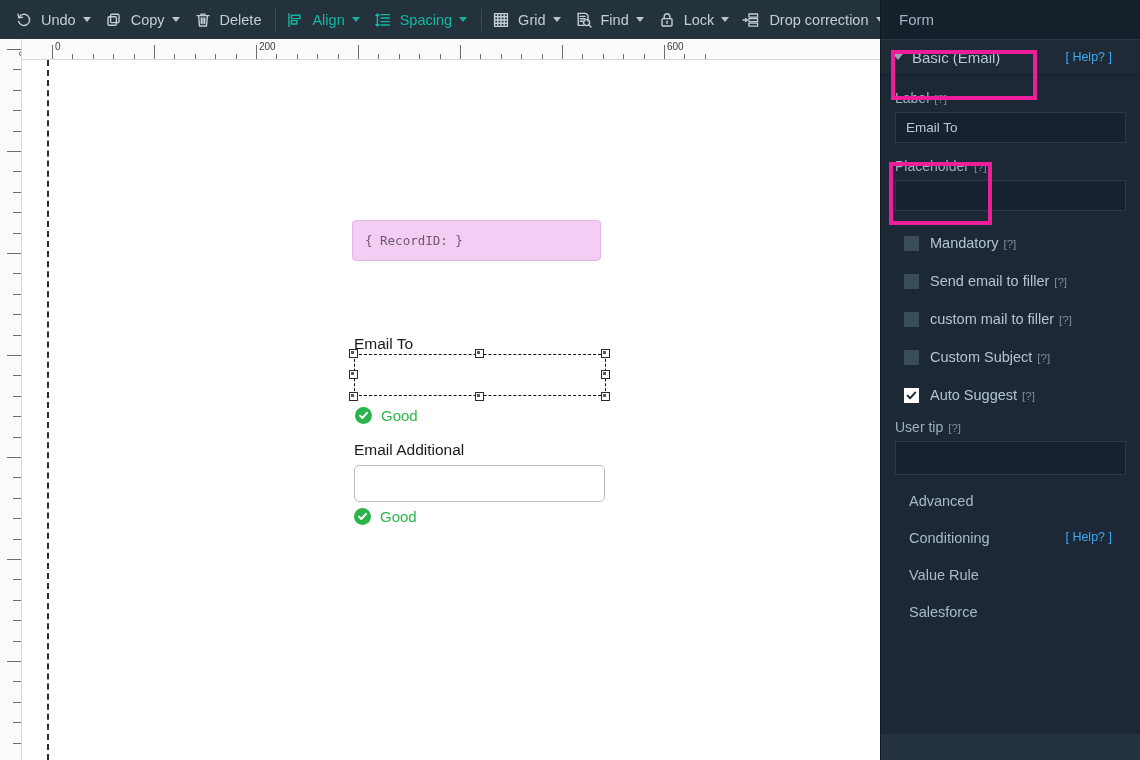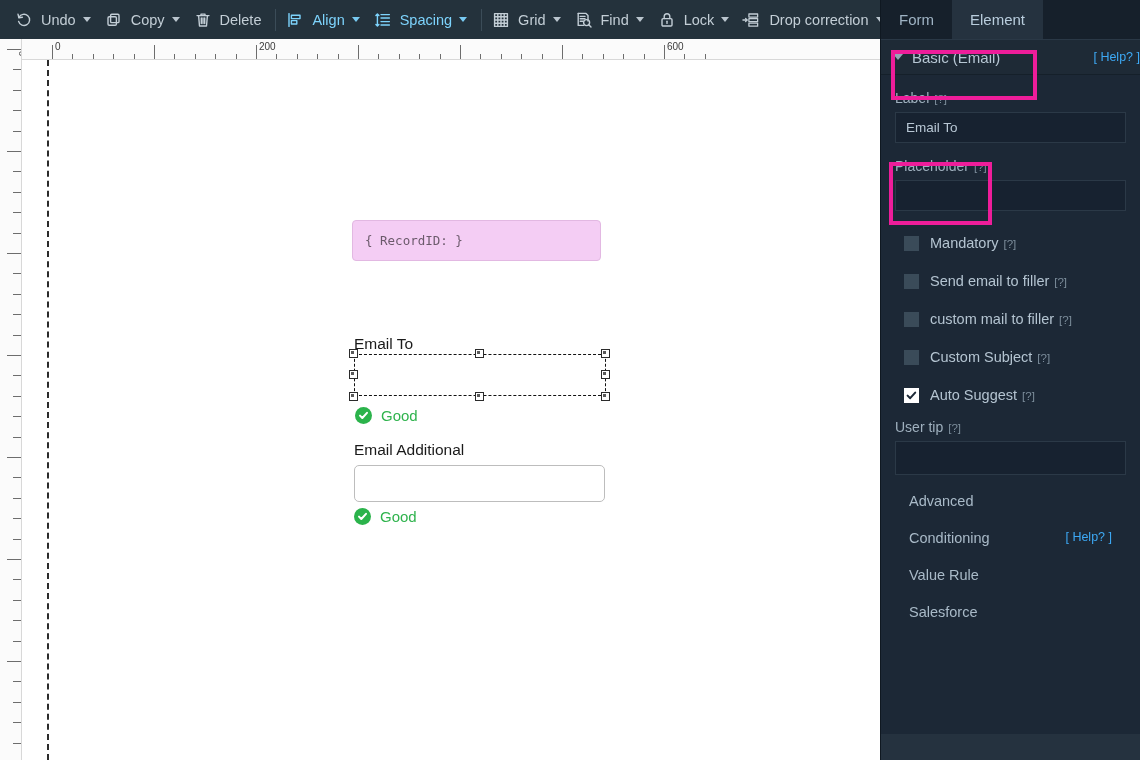--- a/index.html
+++ b/index.html
@@ -29,21 +29,21 @@
   .tb-item {
     display: flex;
     align-items: center;
     height: 30px;
     padding: 0 9px 0 4px;
     color: #c3ced6;
     font-size: 14.5px;
     cursor: pointer;
     white-space: nowrap;
   }
-  .tb-item.disabled { color: #7dd3fc; cursor: default; }
+  .tb-item.disabled { color: #14b8a6; cursor: default; }
   .tb-item .ico {
     width: 20px; height: 20px;
     margin-right: 7px;
     display: inline-flex;
     align-items: center;
     justify-content: center;
     flex: 0 0 20px;
   }
   .tb-item .ico svg { display: block; }
   .caret {
@@ -266,21 +266,21 @@
     color: #8fa3b3;
   }
   .section-head {
     height: 36px;
     flex: 0 0 36px;
     background: #1e2a36;
     border-top: 1px solid #2a3846;
     border-bottom: 1px solid #15202a;
     display: flex;
     align-items: center;
-    padding: 0 0 0 12px;
+    padding: 0 28px 0 12px;
     cursor: pointer;
   }
   .section-head .tri-d {
     width: 0; height: 0;
     border-left: 5px solid transparent;
     border-right: 5px solid transparent;
     border-top: 6px solid #93a6b5;
     margin-right: 9px;
     flex: 0 0 auto;
   }
@@ -611,23 +611,20 @@
       </div>
     </div>
   </div>
 
   <div class="panel">
 
     <div class="panel-tabs">
       <div class="ptab">
         <span>Form</span>
       </div>
-      <div class="ptab active">
-        <span>Element</span>
-      </div>
     </div>
 
 
     <div class="section-head">
       <span class="tri-d"></span>
       <span class="st">Basic (Email)</span>
       <span class="help-link">[ Help? ]</span>
     </div>
 
     <div class="panel-body">

